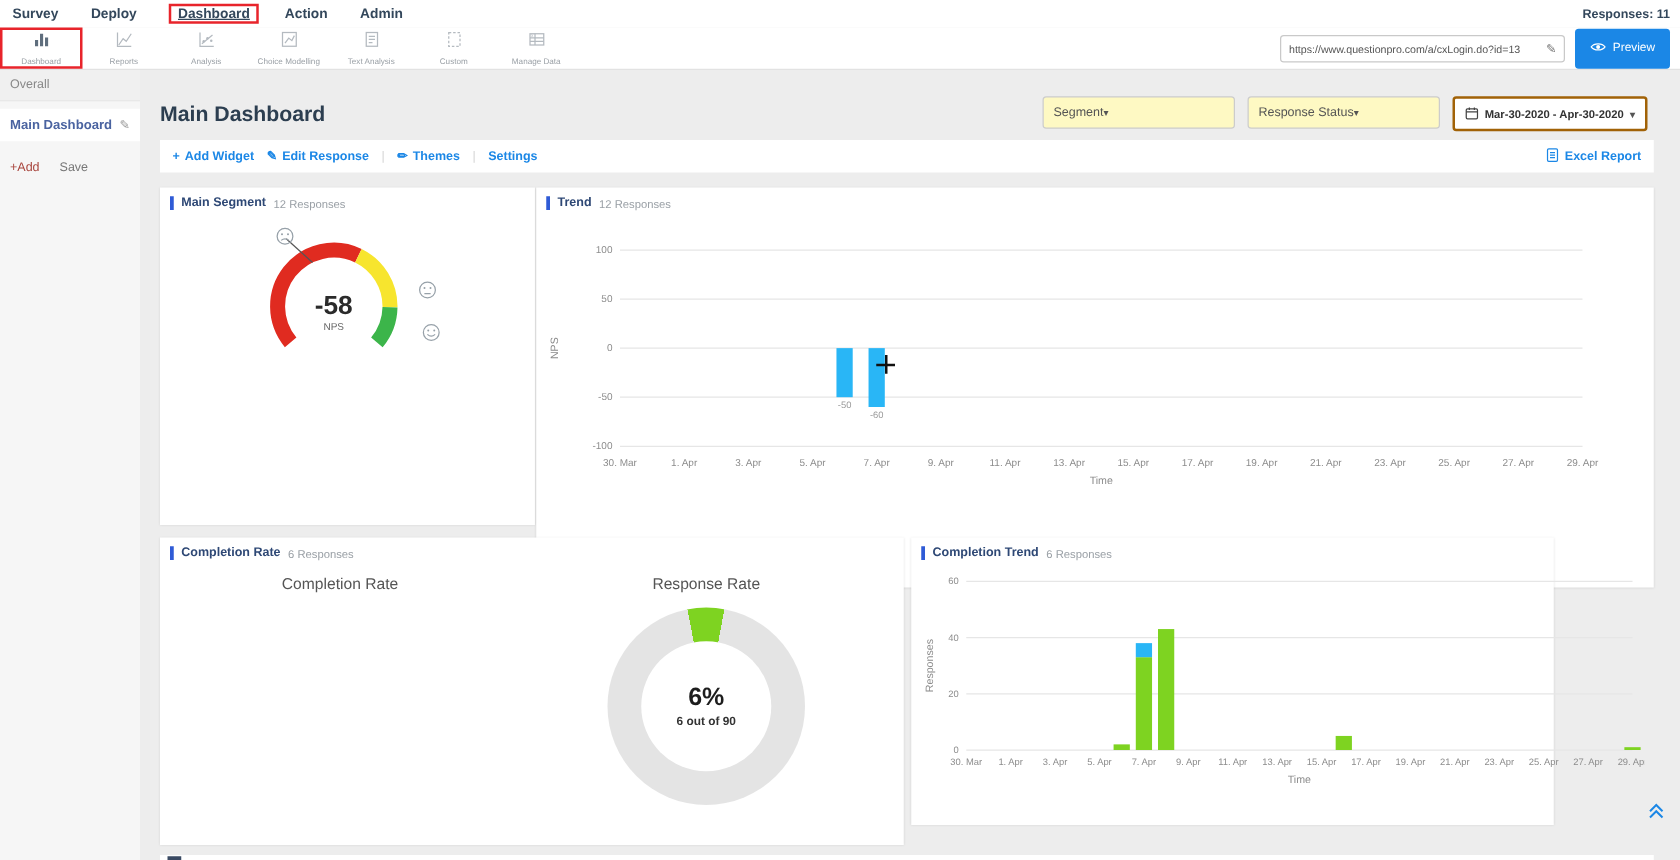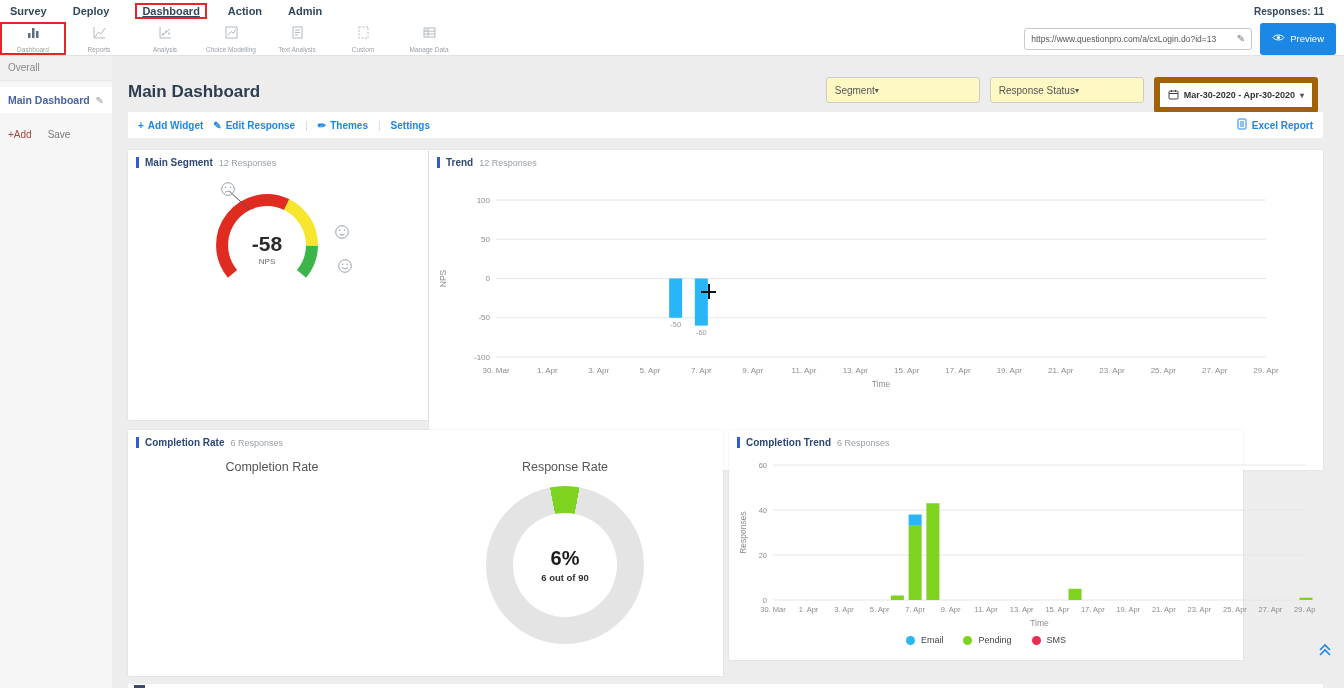--- a/index.html
+++ b/index.html
@@ -5,21 +5,21 @@
   html,body{margin:0;padding:0}
   body{width:1344px;height:688px;position:relative;overflow:hidden;background:#ededed;
        font-family:"Liberation Sans",sans-serif;-webkit-font-smoothing:antialiased;}
   svg text{font-family:"Liberation Sans",sans-serif}
 
   
   .topnav{position:absolute;top:0;left:0;right:0;height:22px;background:#fff;display:flex;
           align-items:center;padding-left:10px;border-bottom:1px solid #f0f0f0;z-index:5}
   .nav-item{font-size:11px;font-weight:bold;color:#33475b;margin-right:26px;cursor:pointer;white-space:nowrap}
   .nav-item.boxed{border:2px solid #e8242b;padding:0 5px;text-decoration:underline;margin-right:21px}
-  .responses{margin-left:auto;margin-right:20px;font-size:10px;font-weight:bold;color:#33475b}
+  .responses{margin-left:auto;margin-right:8px;font-size:10px;font-weight:bold;color:#33475b}
 
   
   .toolbar{position:absolute;top:22px;left:0;right:0;height:33px;background:#fff;
            border-bottom:1px solid #e2e2e2;display:flex;align-items:stretch;z-index:5}
   .tb-item{width:66px;display:flex;flex-direction:column;align-items:center;justify-content:center;gap:2px;cursor:pointer}
   .tb-item.active{outline:2px solid #e8242b;outline-offset:-2px}
   .tb-label{font-size:6.5px;color:#9aa0a6;white-space:nowrap}
   .url-group{margin-left:auto;display:flex;align-items:center;gap:8px;padding-right:8px}
   .url-box{width:214px;height:20px;border:1px solid #c9c9c9;border-radius:3px;display:flex;
            align-items:center;padding:0 6px;background:#fff}
@@ -38,21 +38,21 @@
   .sb-add{color:#a8443c;cursor:pointer}
   .sb-save{color:#777;cursor:pointer}
 
   
   .main{position:absolute;left:112px;top:55px;right:0;bottom:0;background:#ededed;overflow:hidden}
   .page-title{position:absolute;left:16px;top:16px;font-size:17px;font-weight:bold;color:#2c3e50}
   .filters{position:absolute;top:22px;right:26px;display:flex;gap:10px}
   .select{width:136px;height:24px;background:#fef9c3;border:1px solid #ccc;border-radius:3px;display:flex;
           align-items:center;justify-content:flex-start;padding:0 8px;font-size:10px;color:#555;cursor:pointer}
   .caret{font-size:8px;color:#555}
-  .datechip{height:24px;background:#fff;border:6px solid #a16207;border-radius:3px;display:flex;align-items:center;
+  .datechip{height:24px;background:#fff;border:2px solid #a16207;border-radius:3px;display:flex;align-items:center;
             gap:5px;padding:0 8px;font-size:9px;font-weight:bold;color:#333;cursor:pointer}
 
   .actionbar{position:absolute;left:16px;right:21px;top:57px;height:26px;background:#fff;display:flex;
              align-items:center;gap:10px;padding:0 10px;font-size:10px;box-sizing:border-box}
   .act{color:#1b87e6;display:flex;gap:4px;align-items:center;cursor:pointer;font-weight:bold}
   .sep{color:#d5d5d5}
   .excel{margin-left:auto;color:#1b87e6;display:flex;gap:5px;align-items:center;cursor:pointer;font-weight:bold}
 
   
   .card{position:absolute;background:#fff;box-shadow:0 0 2px rgba(0,0,0,.10)}
@@ -388,34 +388,20 @@
         <text x="571" y="157" text-anchor="middle" fill="#8c8c8c" font-size="7.5">29. Apr</text>
         <text x="304.5" y="171" text-anchor="middle" fill="#8c8c8c" font-size="8.5">Time</text>
         <text x="11" y="77.5" text-anchor="middle" fill="#8c8c8c" font-size="8.5" transform="rotate(-90 11 77.5)">Responses</text>
         <rect x="155.86666666666667" y="140.5" width="13" height="4.5" fill="#7ed321"></rect>
         <rect x="173.63333333333333" y="70.75" width="13" height="74.25" fill="#7ed321"></rect>
         <rect x="173.63333333333333" y="59.5" width="13" height="11.25" fill="#29b6f6"></rect>
         <rect x="191.4" y="48.25" width="13" height="96.75" fill="#7ed321"></rect>
         <rect x="333.53333333333336" y="133.75" width="13" height="11.25" fill="#7ed321"></rect>
         <rect x="564.5" y="142.75" width="13" height="2.25" fill="#7ed321"></rect>
       </svg>
-    <div class="legend">
-      <span class="legend-item">
-        <span class="dot" style="background: rgb(41, 182, 246);"></span>
-        <span>Email</span>
-      </span>
-      <span class="legend-item">
-        <span class="dot" style="background: rgb(126, 211, 33);"></span>
-        <span>Pending</span>
-      </span>
-      <span class="legend-item">
-        <span class="dot" style="background: rgb(238, 42, 79);"></span>
-        <span>SMS</span>
-      </span>
-    </div>
   </section>
 
   <div class="cutoff">
     <span class="cutoff-mark"></span>
   </div>
 </main>
 
 <div class="crosshair"></div>
 
 <div class="scrolltop">

